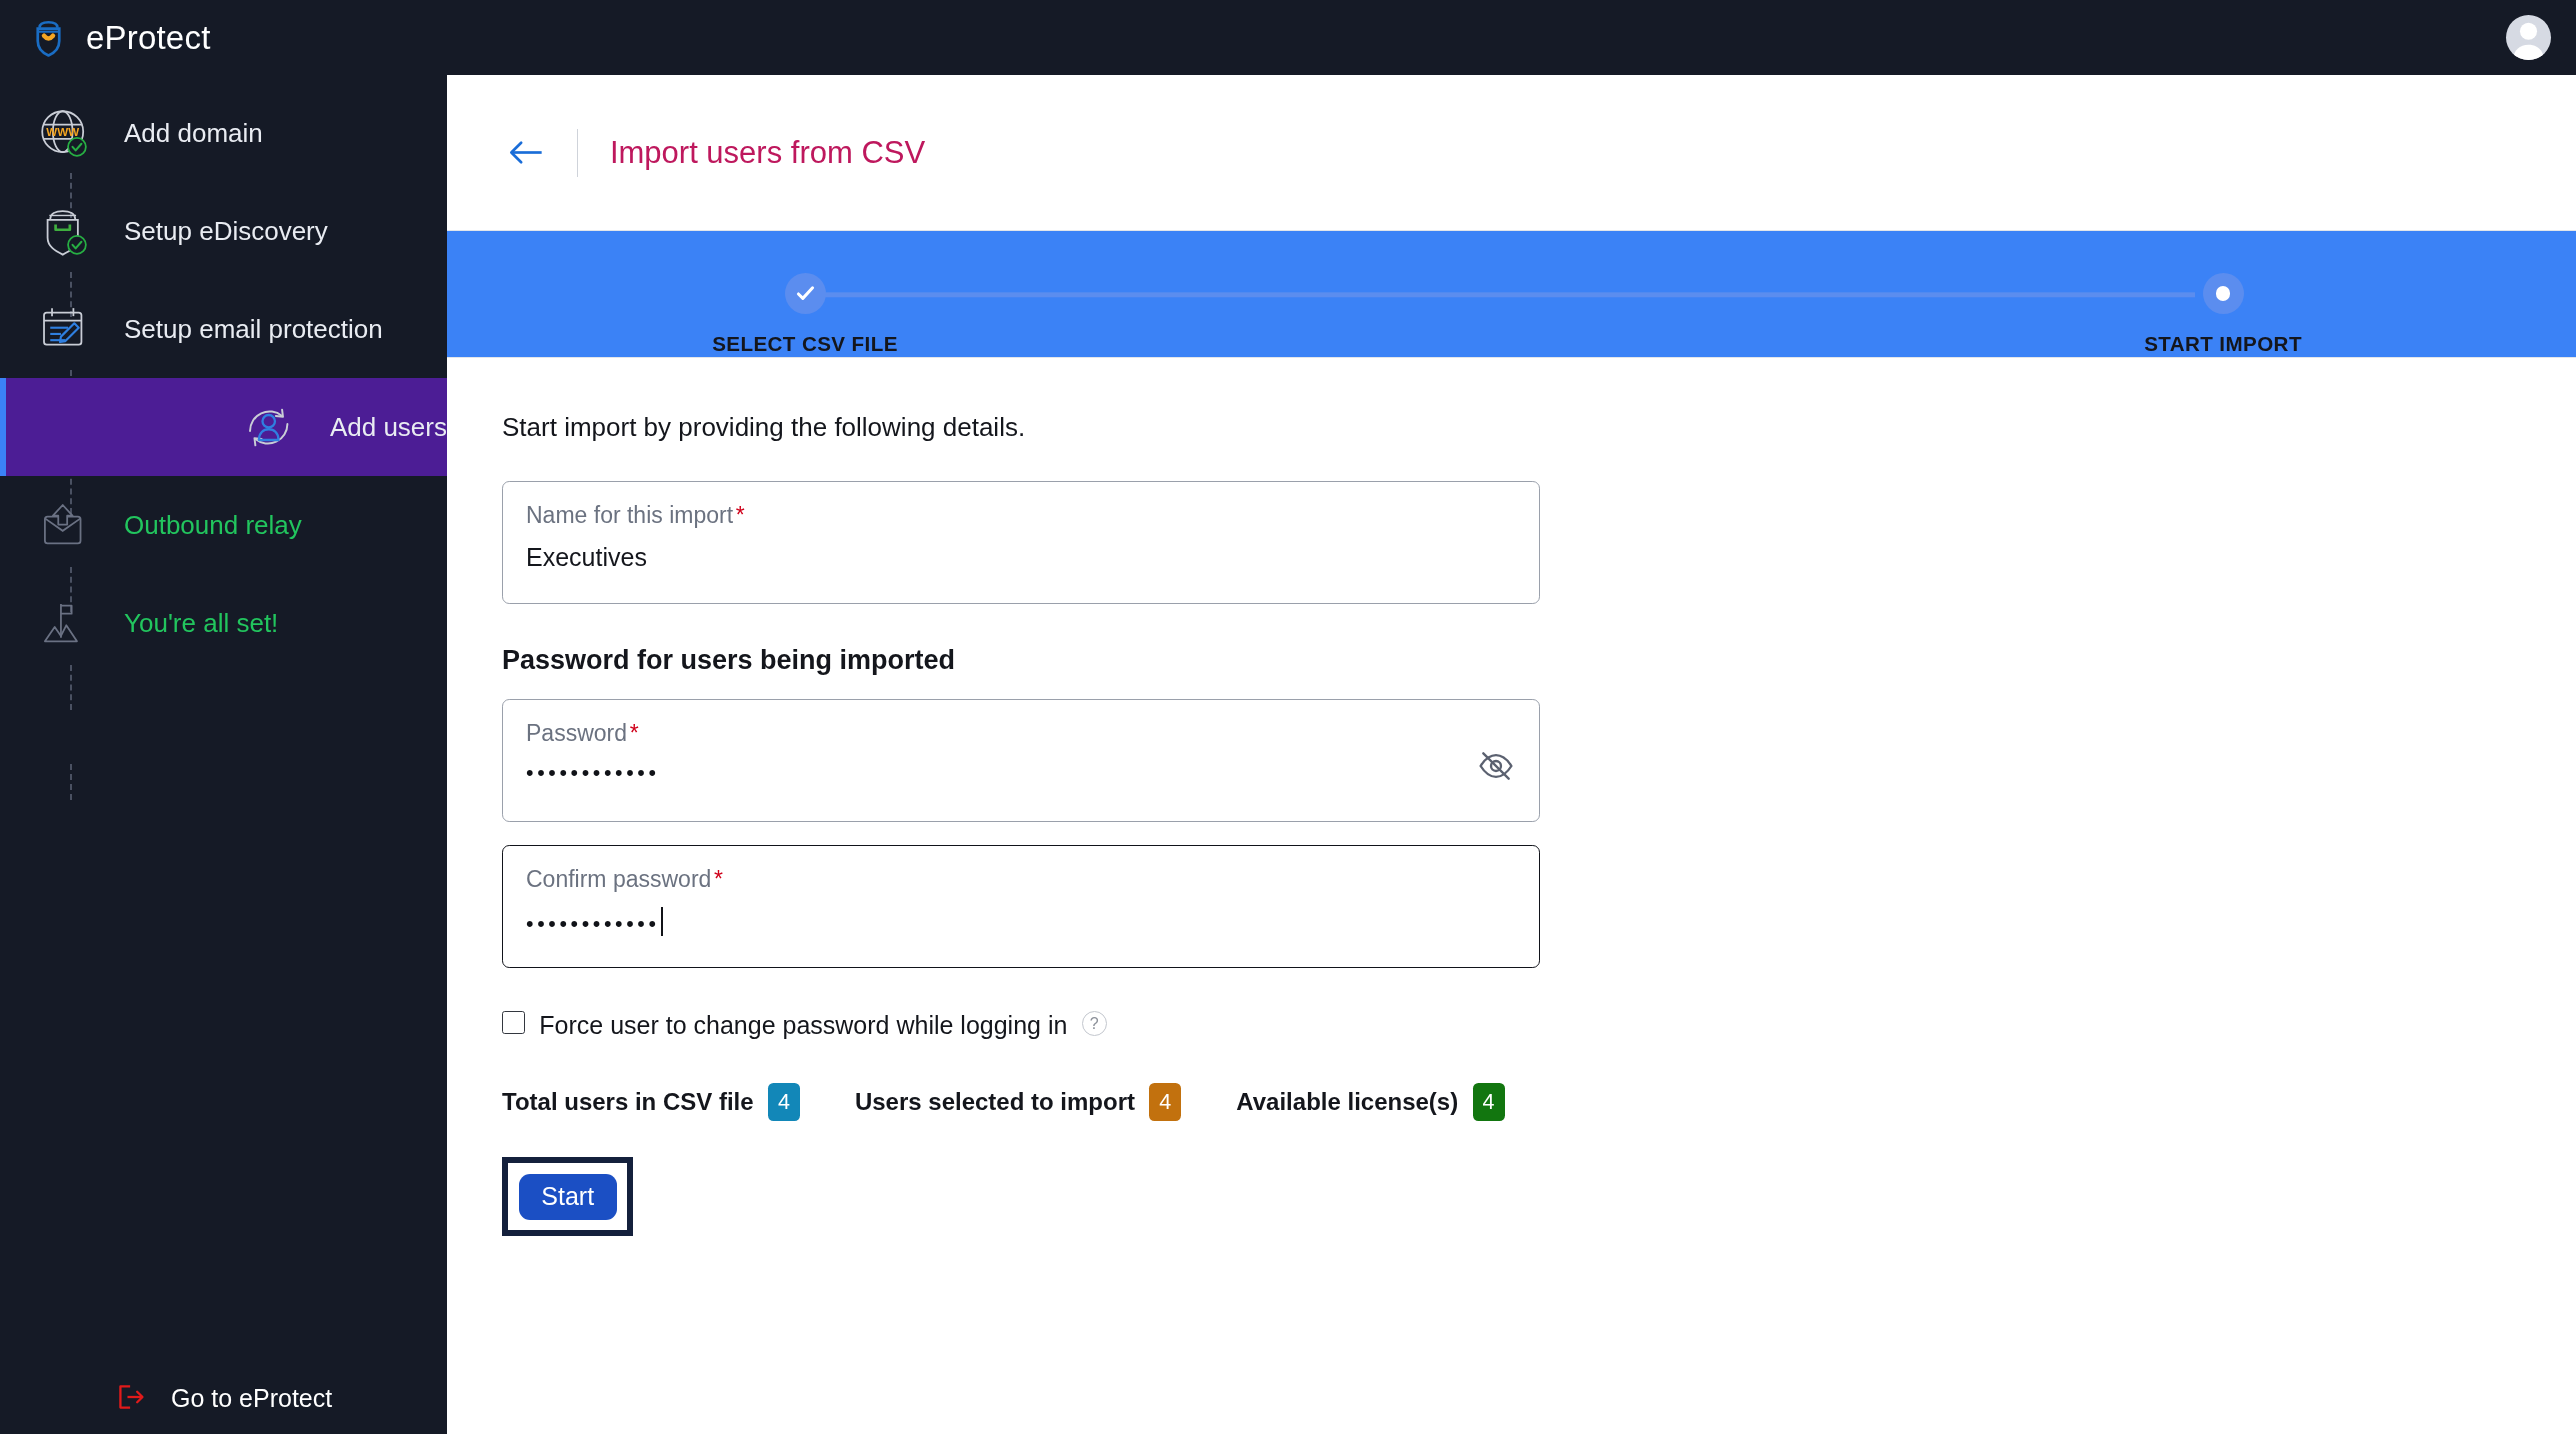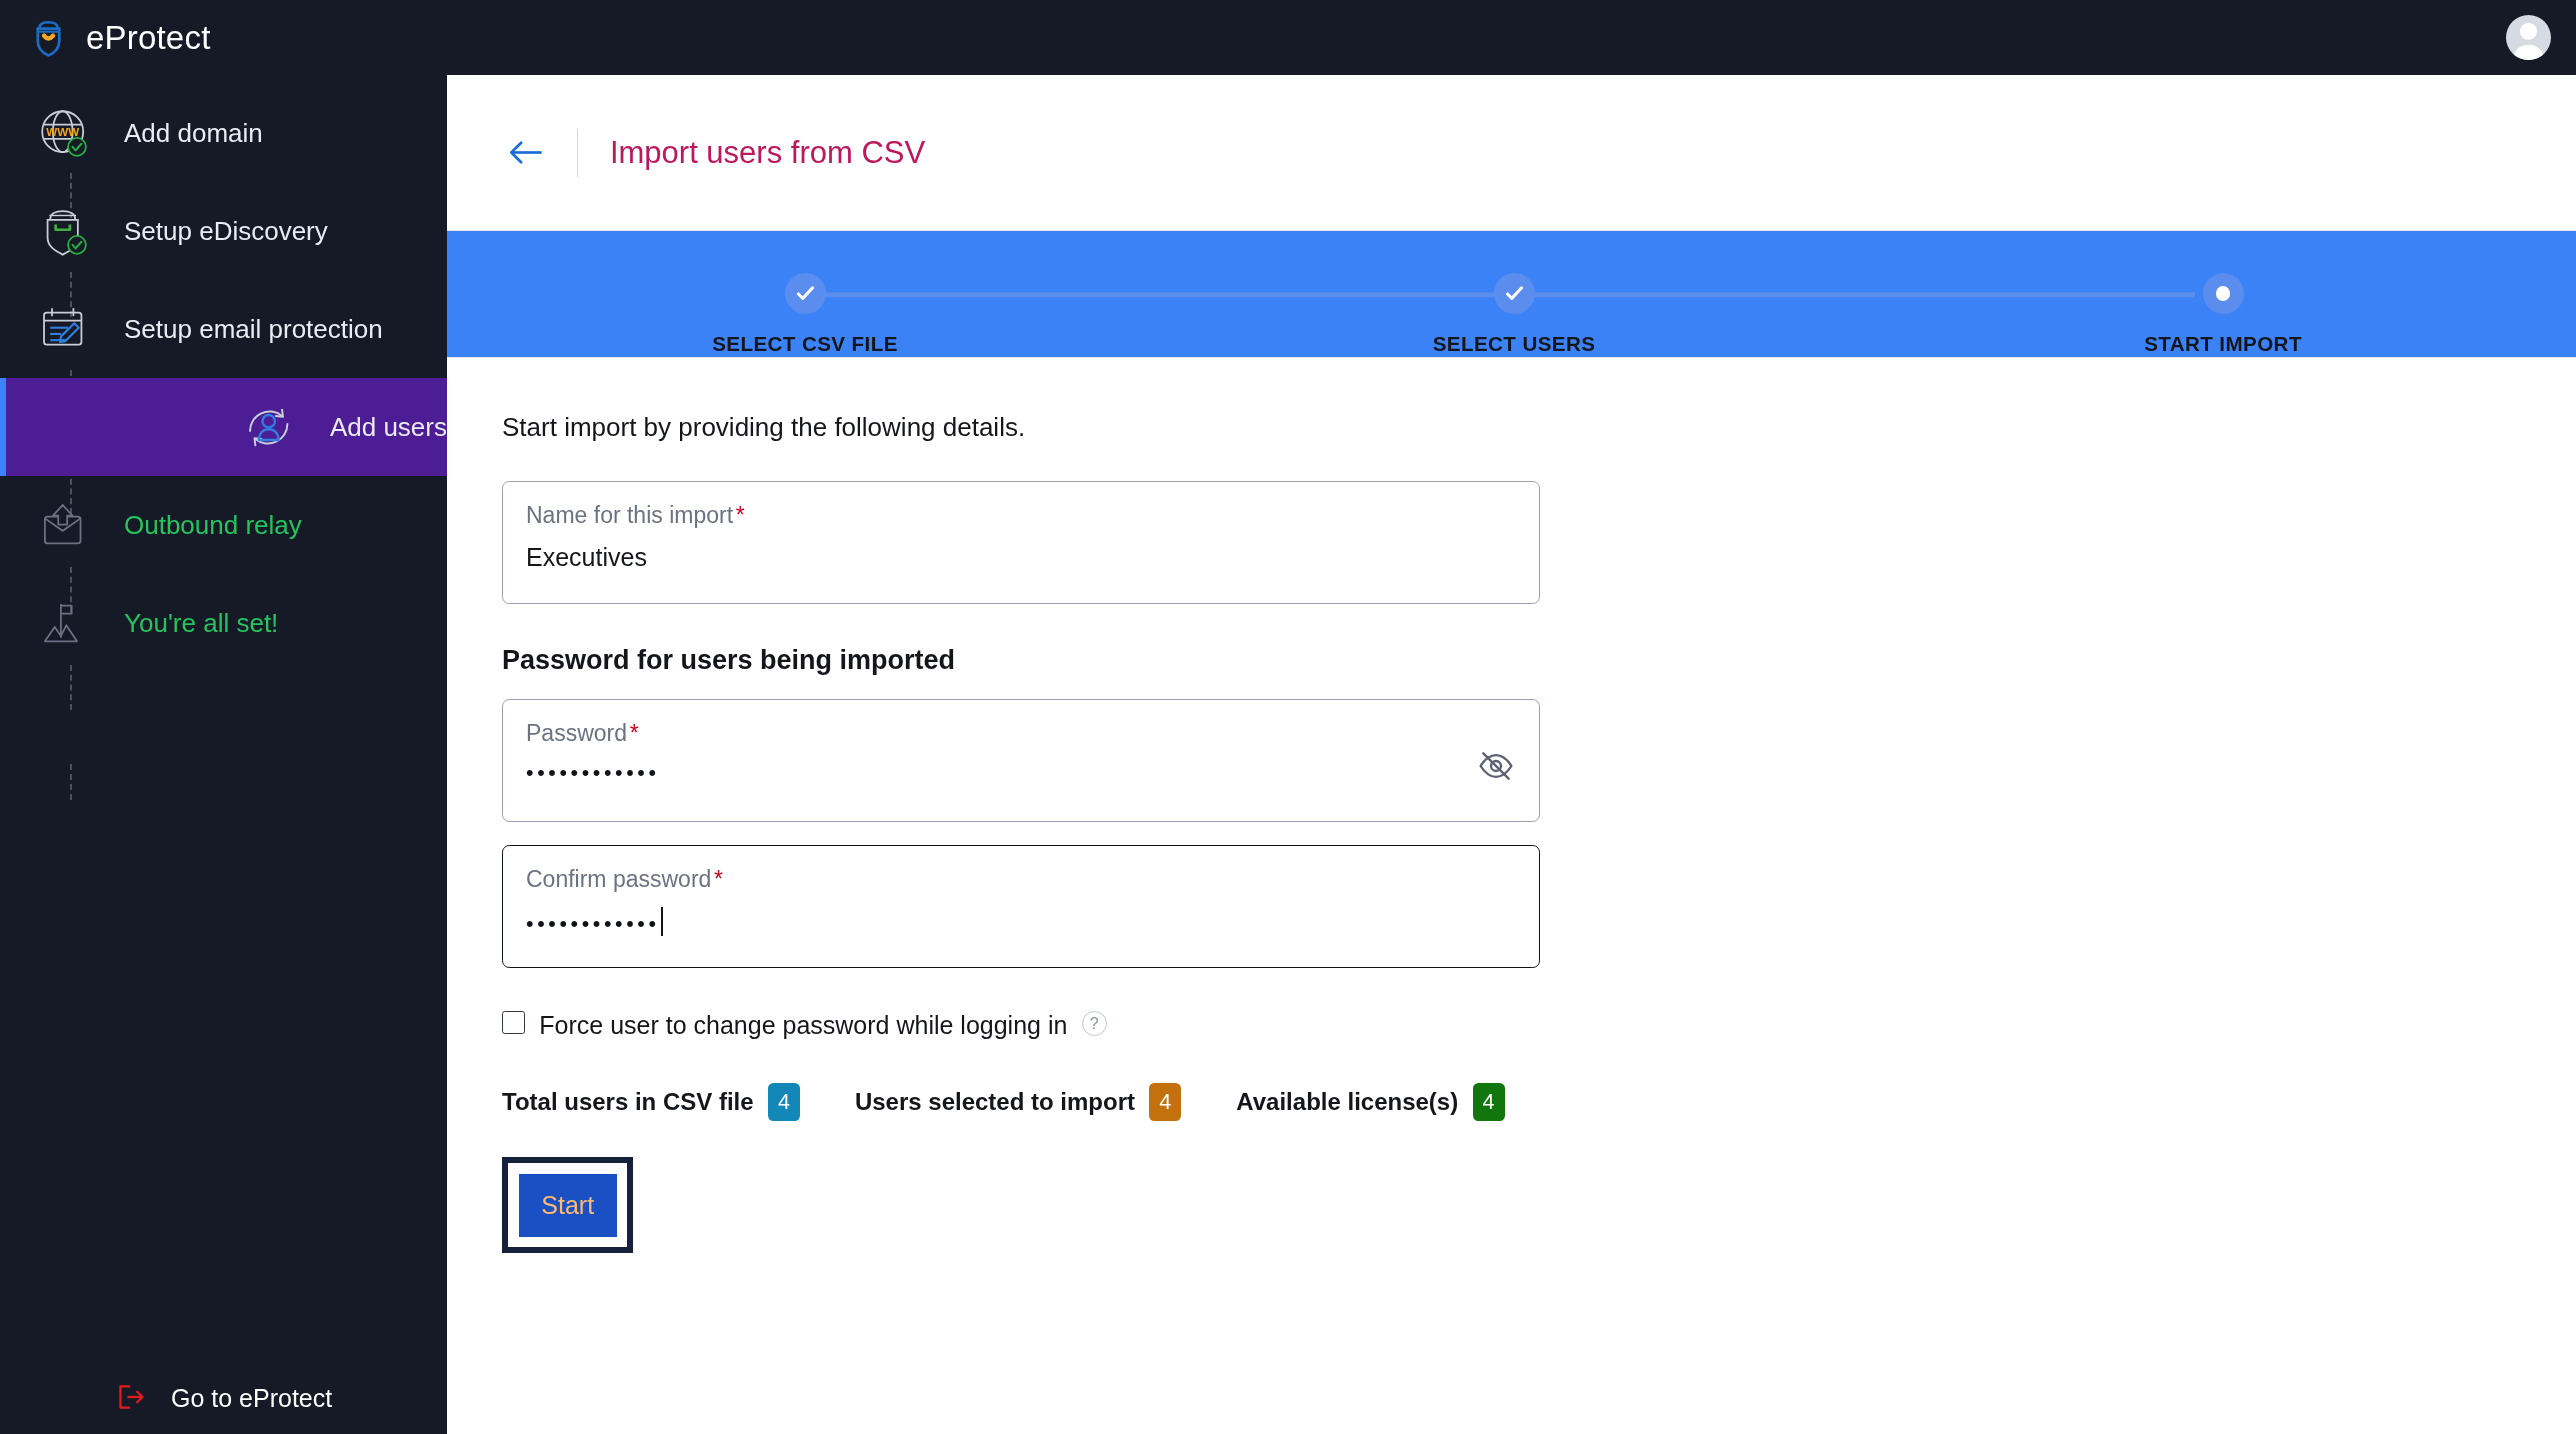--- a/index.html
+++ b/index.html
@@ -144,22 +144,22 @@
     margin-left: 14.3px; min-width: 32px; height: 38px; border-radius: 5.4px;
     color: #ffffff; font-size: 21.5px; font-weight: 400;
     display: flex; align-items: center; justify-content: center; padding: 0 9px;
   }
 
   .start-wrap {
     margin-top: 36px; display: inline-block;
     border: 6.3px solid #14203c; padding: 10.7px;
   }
   .start-btn {
-    width: 98px; height: 63px; border: none; border-radius: 0;
-    background: #1b4fc4; color: #fdba74; font-size: 25px;
+    width: 98px; height: 46px; border: none; border-radius: 11px;
+    background: #1b4fc4; color: #ffffff; font-size: 25px;
     font-family: "Liberation Sans", sans-serif; cursor: pointer;
   }
 </style>
 </head>
 <body>
 
 <div class="topbar">
   <div class="brand">
     <span class="brand-logo">
       <svg width="43" height="43" viewBox="0 0 48 48">
@@ -302,28 +302,20 @@
 
     <div class="step" style="left:358px;">
       <span class="step-dot">
         <svg width="23" height="23" viewBox="0 0 26 26">
           <path d="M5 13.5 l5 5 l11 -12" fill="none" stroke="#ffffff" stroke-width="3.4" stroke-linecap="round" stroke-linejoin="round"></path>
         </svg>
       </span>
       <span class="step-label">SELECT CSV FILE</span>
     </div>
 
-    <div class="step" style="left:1067px;">
-      <span class="step-dot">
-        <svg width="23" height="23" viewBox="0 0 26 26">
-          <path d="M5 13.5 l5 5 l11 -12" fill="none" stroke="#ffffff" stroke-width="3.4" stroke-linecap="round" stroke-linejoin="round"></path>
-        </svg>
-      </span>
-      <span class="step-label">SELECT USERS</span>
-    </div>
 
     <div class="step" style="left:1776px;">
       <span class="step-dot">
         <span class="inner"></span>
       </span>
       <span class="step-label">START IMPORT</span>
     </div>
   </div>
 
   <div class="content">

